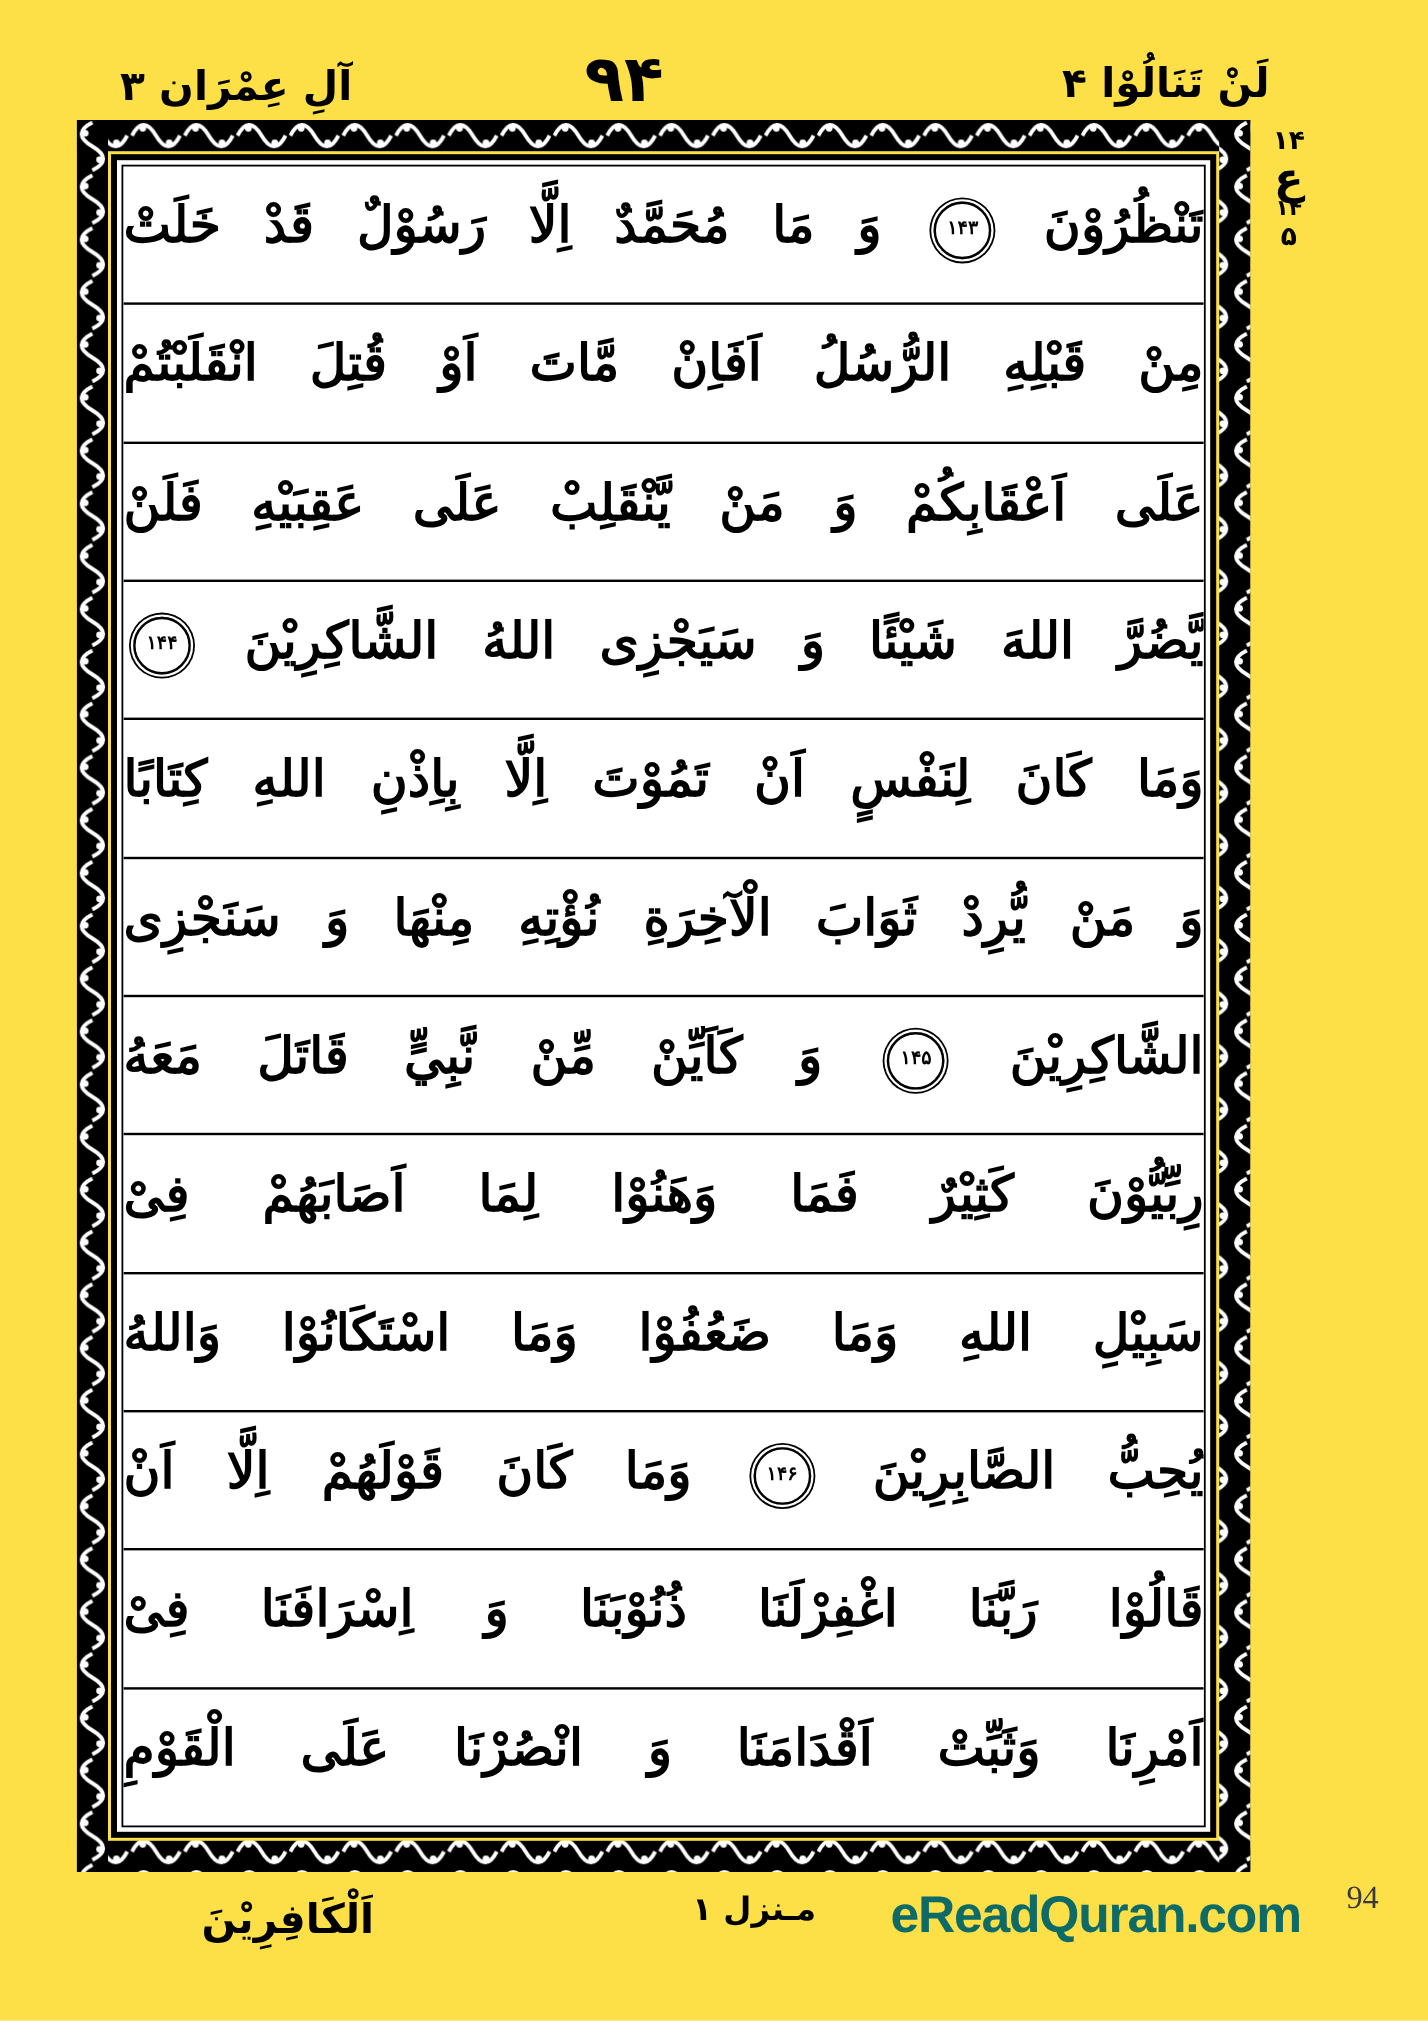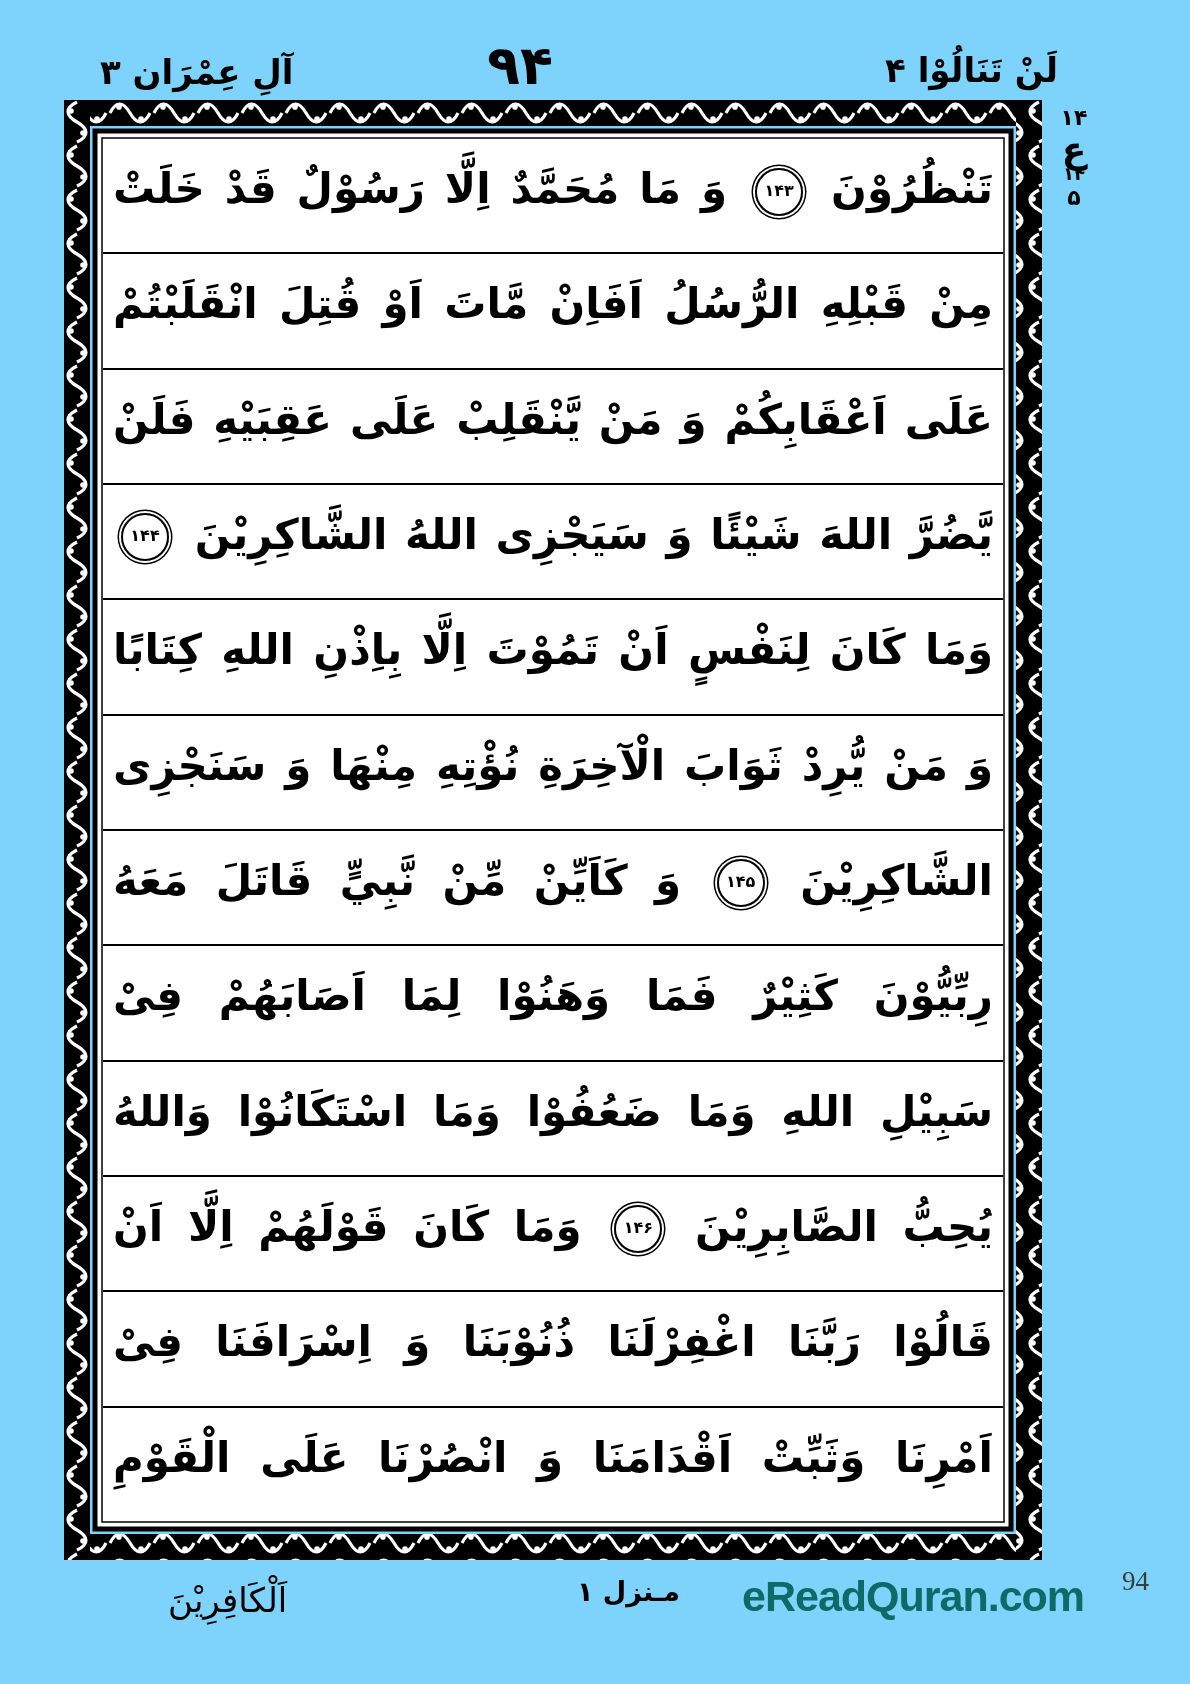--- a/index.html
+++ b/index.html
@@ -1,16 +1,16 @@
 <!DOCTYPE html>
 <html lang="ar"><head>
 <meta charset="utf-8">
 <style>
   html,body{margin:0;padding:0;background:#ffffff;}
-  #page{position:relative;width:1190px;height:1684px;background:#7dd3fc;overflow:hidden;
+  #page{position:relative;width:1190px;height:1684px;background:#fde047;overflow:hidden;
         font-family:"DejaVu Sans",sans-serif;color:#000;}
 
   
   .hdr{position:absolute;top:44px;font-weight:bold;white-space:nowrap;}
   #surah-label{left:100px;top:52px;font-size:34px;}
   #page-num-arabic{left:0;right:150px;margin:auto;width:120px;text-align:center;top:34px;font-size:54px;}
   #juz-label{right:132px;top:50px;font-size:34px;}
 
   
   #ruku{position:absolute;left:1046px;top:106px;width:56px;display:flex;flex-direction:column;
@@ -20,31 +20,31 @@
   #ruku .r-small{font-size:18px;margin-top:-4px;}
   #ruku .r-bot{font-size:22px;margin-top:2px;}
 
   
   #frame{position:absolute;left:64px;top:100px;width:978px;height:1460px;}
 
   
   #lines{position:absolute;left:103px;top:139px;width:900px;height:1382px;
          display:flex;flex-direction:column;}
   .qline{flex:1 1 0;direction:rtl;unicode-bidi:embed;text-align:justify;text-align-last:justify;
-         font-weight:bold;font-size:42px;line-height:100px;padding:0 10px;overflow:hidden;
-         display:block;border-bottom:2px solid #000;}
+         font-weight:bold;font-size:42px;line-height:100px;padding:0 0;overflow:hidden;
+         display:block;border-bottom:2px solid #000;font-family:Liberation Serif, serif;}
   .qline:last-child{border-bottom:none;}
   .ayah-marker{display:inline-block;width:44px;height:44px;line-height:42px;text-align:center;
          font-size:16px;font-weight:bold;border:2px solid #000;border-radius:50%;
          box-shadow:0 0 0 2px #fff,0 0 0 3.5px #000;vertical-align:middle;margin:0 8px;
          text-align-last:center;}
 
   
   .ftr{position:absolute;white-space:nowrap;}
-  #catchword{left:168px;top:1580px;font-size:34px;font-weight:normal;}
+  #catchword{left:168px;top:1580px;font-size:34px;font-weight:bold;}
   #manzil{left:520px;top:1576px;width:160px;text-align:right;font-size:27px;font-weight:bold;}
   #site-logo{left:742px;top:1572px;font-size:43px;font-weight:bold;
              font-family:"Liberation Sans",sans-serif;letter-spacing:-1px;}
   #page-num-footer{left:1122px;top:1566px;font-size:27px;color:#3a3a3a;
                    font-family:"Liberation Serif",serif;}
 </style>
 </head>
 <body>
 
 <div id="page">

